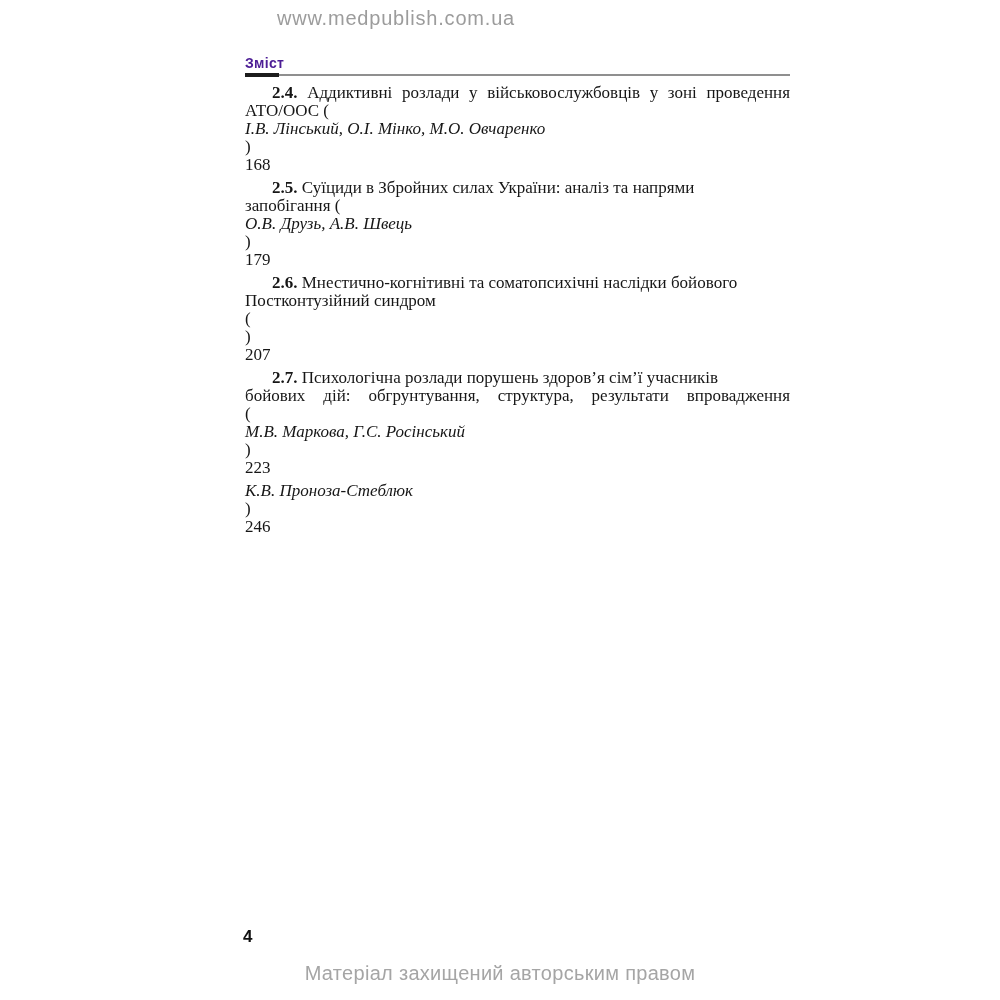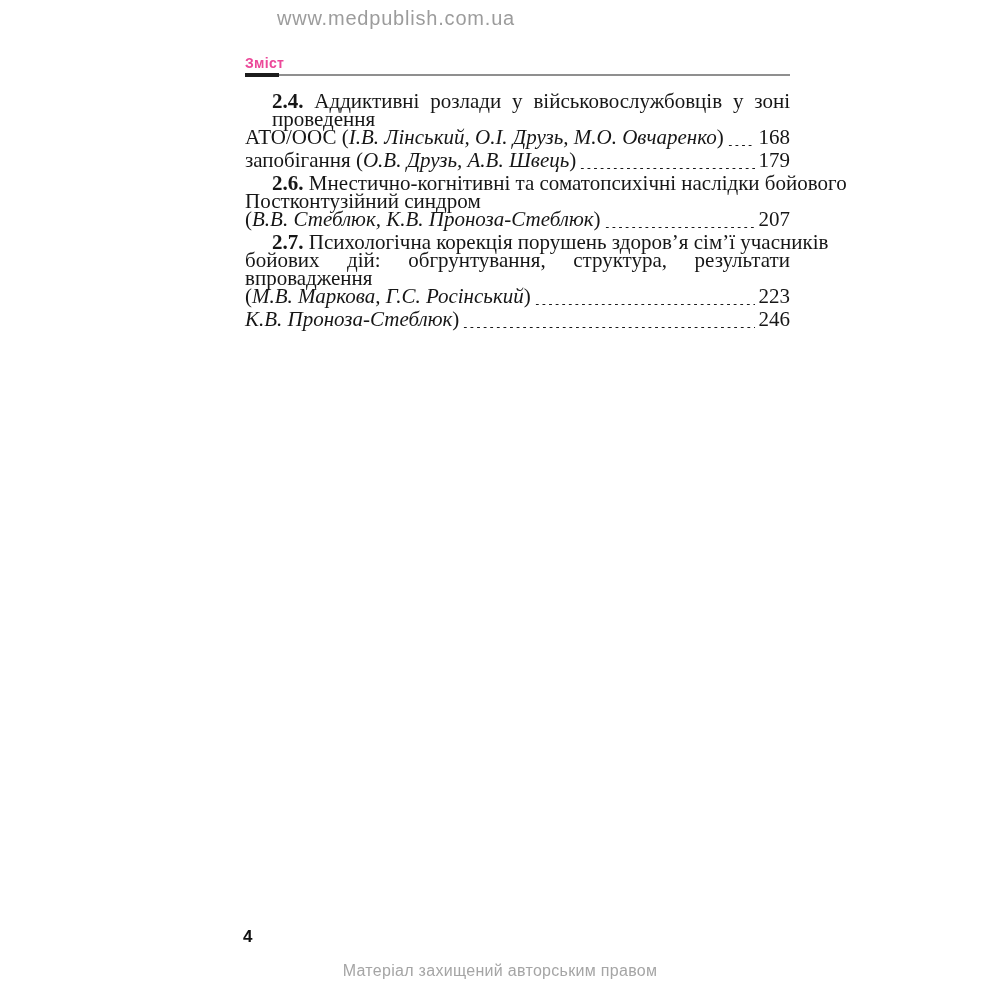--- a/index.html
+++ b/index.html
@@ -27,55 +27,56 @@
     color: #9c9c9c;
   }
 
   
   .section-label {
     position: absolute;
     top: 55px; left: 245px;
     font-family: "Liberation Sans", "DejaVu Sans", sans-serif;
     font-size: 14px;
     font-weight: bold;
-    color: #ec4899;
+    color: #4c1d95;
     letter-spacing: 0.3px;
   }
   .header-rule-thin {
     position: absolute;
     top: 74px; left: 245px;
     width: 545px; height: 2px;
     background: #8f8f8f;
   }
   .header-rule-thick {
     position: absolute;
     top: 73px; left: 245px;
     width: 34px; height: 4px;
     background: #1c1c1c;
   }
 
   
   .toc-list {
     position: absolute;
-    top: 92px; left: 245px;
+    top: 84px; left: 245px;
     width: 545px;
-    font-size: 21px;
+    font-size: 17px;
     line-height: 18px;
   }
   .toc-entry { margin-bottom: 5px; }
   .toc-line { white-space: nowrap; }
   .toc-line.indent { padding-left: 27px; }
   .toc-line.justify {
     white-space: normal;
     text-align: justify;
     text-align-last: justify;
   }
   .toc-line.leader-line {
     display: flex;
     align-items: baseline;
+    flex-direction: column;
   }
   .seg-bold { font-weight: bold; }
   .seg-italic { font-style: italic; }
   .seg-normal { font-style: normal; }
   .leader-line .seg-bold, .leader-line .seg-italic, .leader-line .seg-normal { flex: none; }
   .leader-dots {
     flex: 1 1 auto;
     align-self: stretch;
     margin: 0 4px 0 3px;
     background-image: radial-gradient(circle, #1a1a1a 1.15px, rgba(0,0,0,0) 1.3px);
@@ -96,69 +97,69 @@
     font-family: "Liberation Sans", "DejaVu Sans", sans-serif;
     font-size: 17px;
     font-weight: bold;
     color: #111111;
   }
   .copyright {
     position: absolute;
     top: 962px; left: 0; width: 1000px;
     text-align: center;
     font-family: "Liberation Sans", "DejaVu Sans", sans-serif;
-    font-size: 16px;
+    font-size: 20px;
     letter-spacing: 0.3px;
     color: #a5a5a5;
   }
 </style>
 </head>
 <body>
 
 <div class="page-canvas">
 
   <div class="watermark">www.medpublish.com.ua</div>
 
   <div class="section-label">Зміст</div>
   <div class="header-rule-thin"></div>
   <div class="header-rule-thick"></div>
 
   <div class="toc-list">
       <div class="toc-entry">
         <div class="toc-line indent justify"><span class="seg-bold">2.4.</span><span class="seg-normal"> Аддиктивні розлади у військовослужбовців у зоні проведення</span></div>
         <div class="toc-line leader-line">
           <span class="seg-normal">АТО/ООС (</span>
-          <span class="seg-italic">І.В. Лінський, О.І. Друзь, М.О. Овчаренко</span>
+          <span class="seg-italic">І.В. Лінський, О.І. Мінко, М.О. Овчаренко</span>
           <span class="seg-normal">)</span>
           <span class="leader-dots"></span>
           <span class="page-ref">168</span>
         </div>
       </div>
       <div class="toc-entry">
+        <div class="toc-line indent"><span class="seg-bold">2.5.</span><span class="seg-normal"> Суїциди в Збройних силах України: аналіз та напрями</span></div>
         <div class="toc-line leader-line">
           <span class="seg-normal">запобігання (</span>
           <span class="seg-italic">О.В. Друзь, А.В. Швець</span>
           <span class="seg-normal">)</span>
           <span class="leader-dots"></span>
           <span class="page-ref">179</span>
         </div>
       </div>
       <div class="toc-entry">
         <div class="toc-line indent"><span class="seg-bold">2.6.</span><span class="seg-normal"> Мнестично-когнітивні та соматопсихічні наслідки бойового</span></div>
         <div class="toc-line"><span class="seg-normal">Постконтузійний синдром</span></div>
         <div class="toc-line leader-line">
           <span class="seg-normal">(</span>
-          <span class="seg-italic">В.В. Стеблюк, К.В. Проноза-Стеблюк</span>
           <span class="seg-normal">)</span>
           <span class="leader-dots"></span>
           <span class="page-ref">207</span>
         </div>
       </div>
       <div class="toc-entry">
-        <div class="toc-line indent"><span class="seg-bold">2.7.</span><span class="seg-normal"> Психологічна корекція порушень здоров’я сім’ї учасників</span></div>
+        <div class="toc-line indent"><span class="seg-bold">2.7.</span><span class="seg-normal"> Психологічна розлади порушень здоров’я сім’ї учасників</span></div>
         <div class="toc-line justify"><span class="seg-normal">бойових дій: обгрунтування, структура, результати впровадження</span></div>
         <div class="toc-line leader-line">
           <span class="seg-normal">(</span>
           <span class="seg-italic">М.В. Маркова, Г.С. Росінський</span>
           <span class="seg-normal">)</span>
           <span class="leader-dots"></span>
           <span class="page-ref">223</span>
         </div>
       </div>
       <div class="toc-entry">

